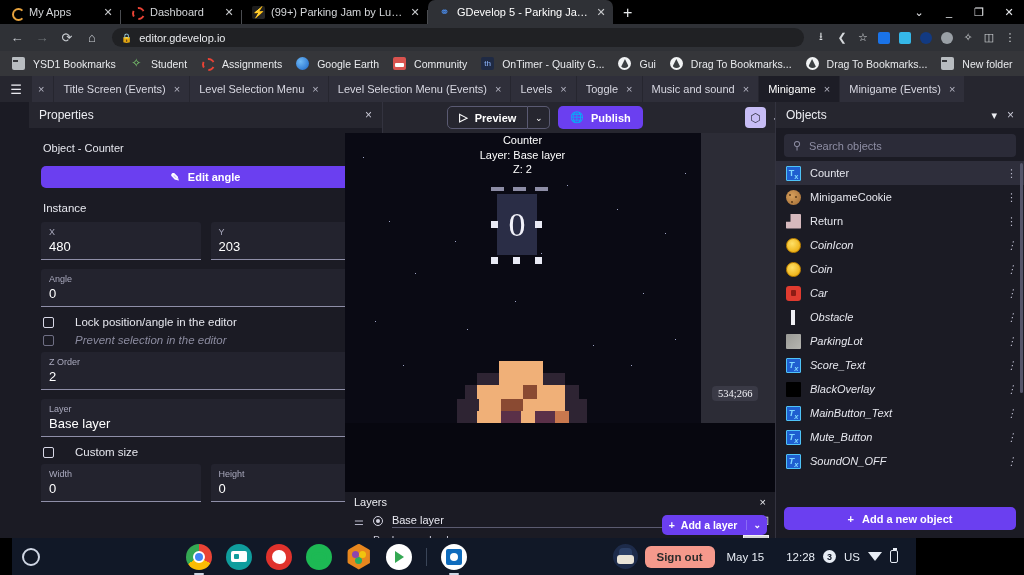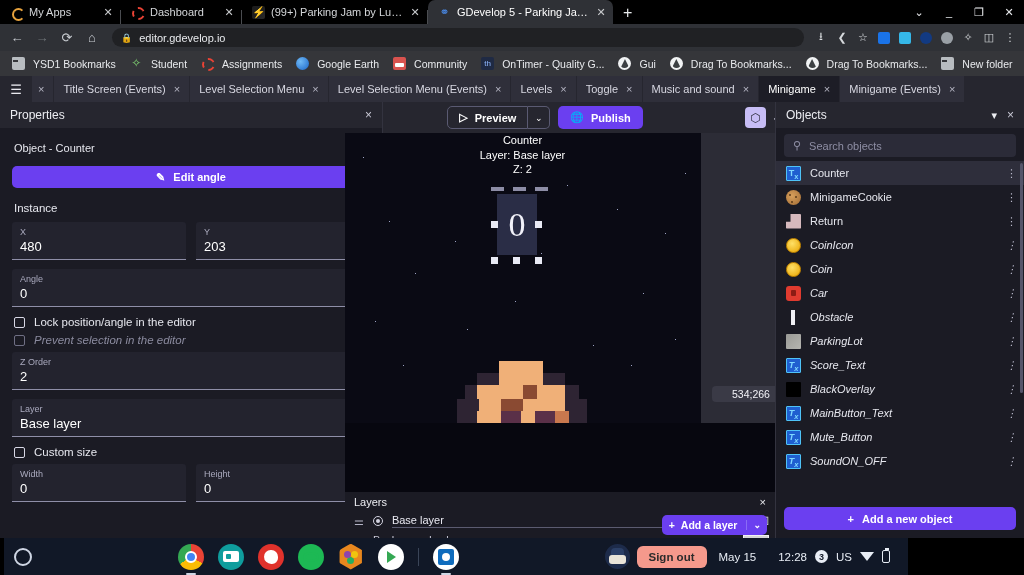--- a/index.html
+++ b/index.html
@@ -149,21 +149,21 @@
     width: 21px; height: 21px; border-radius: 4px; display: flex;
     align-items: center; justify-content: center; color: #cfcfe0; font-size: 12px;
   }
   .tool.on { background: #c7bdf5; color: #2b2b3a; }
   .tool.dim { color: #6a6a80; }
   .tool-sep { width: 1px; height: 15px; background: #45455a; margin: 0 4px; }
 
   
   .props {
     position: absolute; left: 0; top: 26px; width: 383px; height: 436px;
-    background: #1b1b24; border-right: 1px solid #33333f;
+    background: #1b1b24; border-right: 1px solid #33333f; padding-left: 29px;
   }
   .panel-head {
     height: 26px; display: flex; align-items: center; padding: 0 10px;
     color: #ecedf2; font-size: 12px; background: #26262f;
   }
   .panel-head .ttl { flex: 1; }
   .panel-head .x { font-size: 12px; color: #c9c9d6; }
   .props-body { padding: 10px 12px 0 12px; }
   .obj-line { font-size: 11px; color: #e6e7ee; margin: 4px 0 12px 2px; }
   .edit-object {
@@ -172,21 +172,21 @@
     font-size: 11px; font-weight: bold;
   }
   .section-lbl { font-size: 11.5px; color: #e6e7ee; margin: 14px 0 8px 2px; }
   .field-row { display: flex; gap: 10px; margin-bottom: 9px; }
   .field {
     flex: 1; background: #23232e; border-bottom: 1px solid #8f8fa8;
     border-radius: 3px 3px 0 0; padding: 4px 8px 3px 8px; height: 38px;
   }
   .field .flabel { font-size: 9px; color: #a9a9bd; line-height: 12px; }
   .field .fval { font-size: 13px; color: #fff; line-height: 18px; }
-  .check-row { display: flex; align-items: center; gap: 9px; margin: 4px 0 6px 2px; }
+  .check-row { display: flex; align-items: center; gap: 21px; margin: 4px 0 6px 2px; }
   .cbox { width: 11px; height: 11px; border: 1.5px solid #d8d8e6; border-radius: 2px; }
   .cbox.dim { border-color: #6f6f84; }
   .check-lbl { font-size: 11.5px; color: #e6e7ee; }
   .check-lbl.dim { color: #8b8b9f; font-style: italic; }
   .select-caret {
     float: right; color: #d4d4e2; font-size: 9px; margin-top: -14px;
   }
   
   .objects {
     position: absolute; right: 0; top: 26px; width: 249px; height: 436px;
@@ -259,21 +259,21 @@
     position: absolute; left: 152px; top: 61px; width: 40px; height: 61px;
     display: flex; align-items: center; justify-content: center;
     color: #f2f2fa; font-size: 34px; font-family: "Liberation Serif", serif;
   }
   .handle { position: absolute; width: 7px; height: 7px; background: #e9eaf5; }
   .hbar { position: absolute; height: 4px; background: #8d8da6; }
   .cookie-art { position: absolute; left: 112px; top: 228px; width: 130px; height: 62px; }
   .px { position: absolute; }
   .coord-badge {
     position: absolute; left: 367px; top: 253px; background: #3a3a46;
-    color: #f2f2f7; font-size: 10.5px; padding: 2px 20px; border-radius: 4px;
+    color: #f2f2f7; font-size: 10.5px; padding: 2px 6px; border-radius: 4px; font-family: Liberation Serif, serif;
   }
 
   
   .layers {
     position: absolute; left: 345px; top: 416px; width: 430px; height: 46px;
     background: #1b1b24;
   }
   .layers-head {
     height: 19px; display: flex; align-items: center; padding: 0 9px;
     font-size: 11px; color: #ecedf2;
@@ -296,21 +296,21 @@
   .add-layer {
     position: absolute; right: 8px; bottom: 3px; height: 20px; background: #6b3ff0;
     border-radius: 5px; color: #fff; font-size: 10.5px; font-weight: bold;
     display: flex; align-items: center;
   }
   .add-layer .lbl { padding: 0 9px 0 7px; display: flex; align-items: center; gap: 6px; }
   .add-layer .cv { border-left: 1px solid #8a6cf5; padding: 0 6px; font-size: 9px; }
 
   
   .shelf {
-    position: absolute; left: 4px; bottom: 0; width: 904px; height: 37px;
+    position: absolute; left: 12px; bottom: 0; width: 904px; height: 37px;
     background: #111827; display: flex; align-items: center;
   }
   .launcher {
     width: 18px; height: 18px; border: 2px solid #cfd6e4; border-radius: 50%;
     margin-left: 10px;
   }
   .shelf-apps { display: flex; align-items: center; gap: 14px; margin: 0 auto; }
   .appicon { width: 26px; height: 26px; border-radius: 50%; position: relative; }
   .ai-chrome { background: conic-gradient(#ea4335 0 33%, #fbbc05 33% 66%, #34a853 66% 100%); }
   .ai-chrome::after { content:""; position:absolute; inset:7px; background:#4285f4; border-radius:50%;

